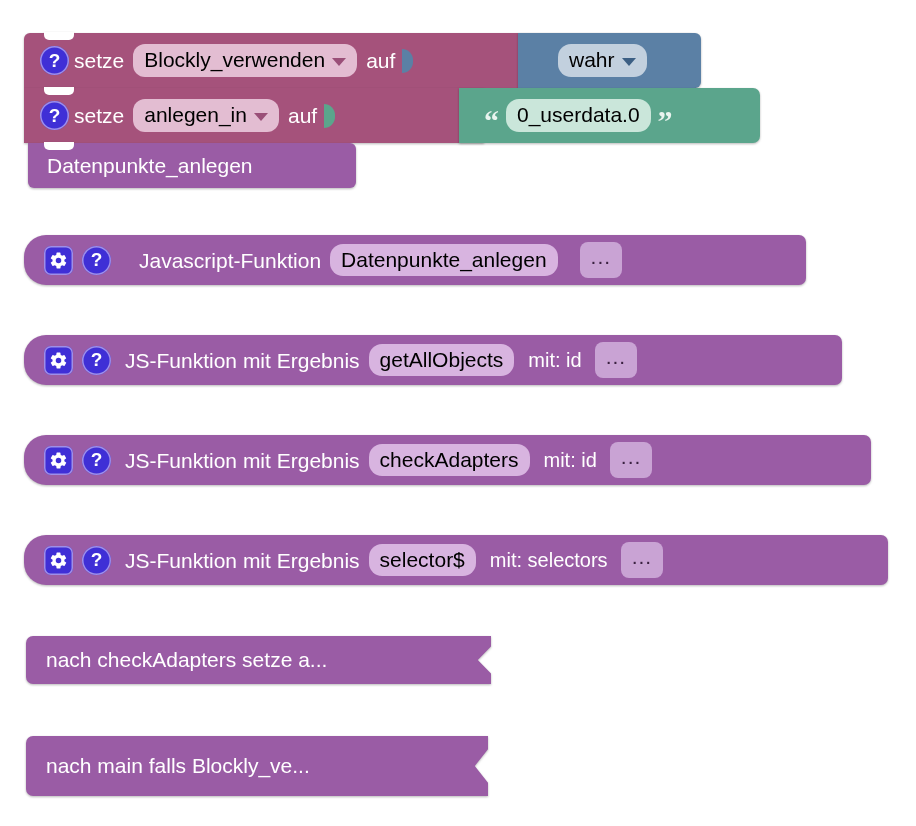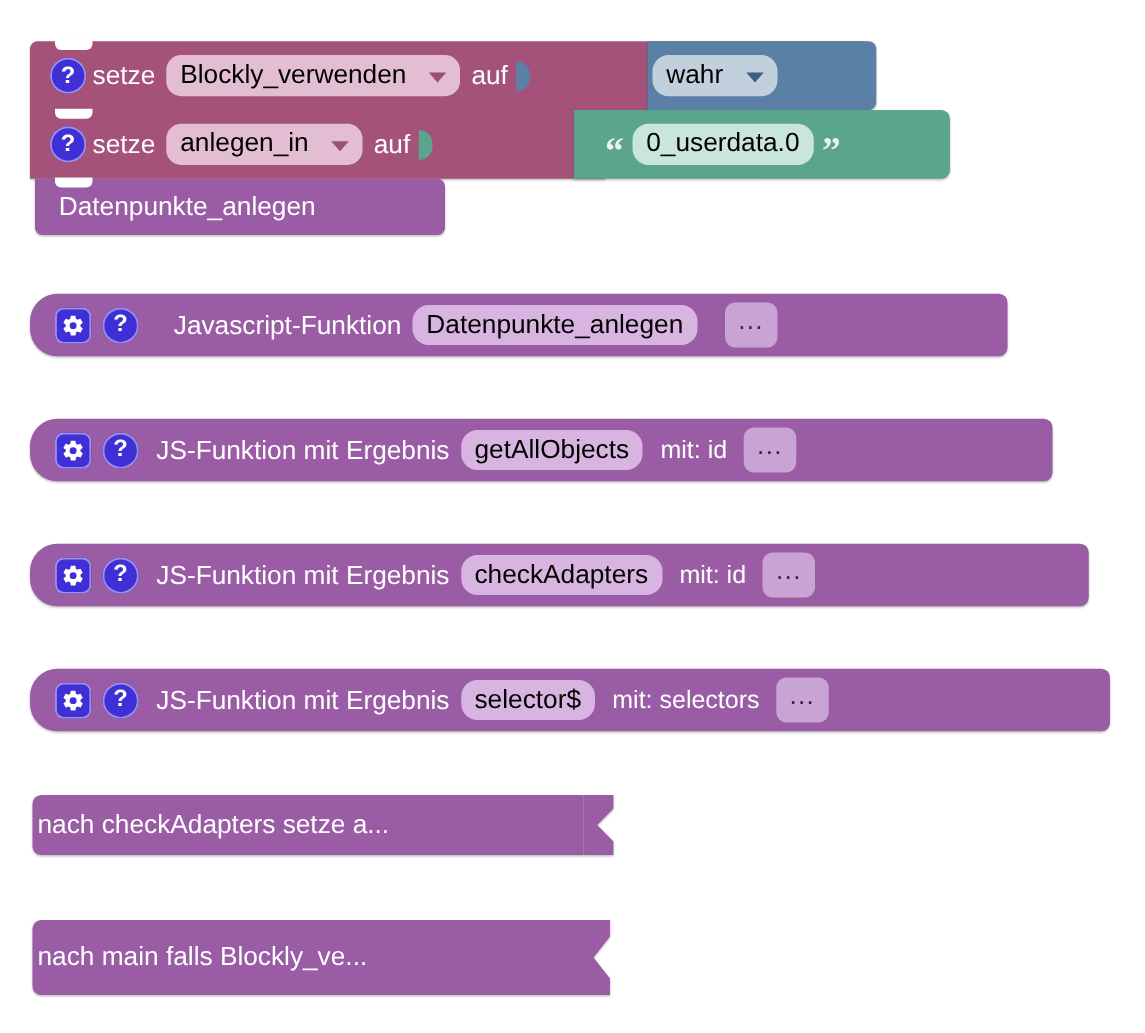--- a/index.html
+++ b/index.html
@@ -105,21 +105,21 @@
     color: #ffffff;
     line-height: 1;
     padding: 0 5px;
   }
   .lbl.sm { font-size: 20px; }
 
   
   .field {
     display: inline-flex;
     align-items: center;
-    gap: 18px;
+    gap: 7px;
     background: #e3bdd2;
     color: #000000;
     border-radius: 12px;
     padding: 3px 11px;
     font-size: 21px;
     line-height: 1.25;
     margin: 0 4px;
   }
   .field.f-logic { background: #c2d0de; border-radius: 13px; }
   .field.f-text  { background: #cae6da; border-radius: 13px; }
@@ -195,21 +195,21 @@
     display: flex;
     align-items: center;
     filter: drop-shadow(0 1px 1px rgba(0,0,0,0.28));
   }
   .collapsed .cbody {
     background: #9a5ca5;
     border-radius: 7px 0 0 7px;
     height: 100%;
     display: flex;
     align-items: center;
-    padding-left: 4px;
+    padding-left: 20px;
     box-sizing: border-box;
   }
   .collapsed .cjag {
     width: 24px;
     height: 100%;
     background: #9a5ca5;
     clip-path: polygon(0 0, 100% 0, 100% 22%, 45% 50%, 100% 78%, 100% 100%, 0 100%);
   }
   .collapsed .ctext {
     font-size: 21px;
@@ -248,21 +248,21 @@
           <span class="caret"></span>
         </span>
         <span class="lbl">auf</span>
         <span class="socket">
           <span style="position:absolute;left:2px;top:50%;transform:translateY(-50%);width:11px;height:24px;border-radius:0 12px 12px 0;background:#5b80a5;"></span>
         </span>
       </div>
     </div>
 
     <div class="blk c-logic" style="left:518px; top:33px; width:183px; height:55px; border-radius:0 6px 6px 0;">
-      <div class="blk-body" style="border-radius:0 6px 6px 0;">
+      <div class="blk-body" style="border-radius:0 6px 6px 0;margin-left:36px;">
         <span class="field f-logic">
           <span>wahr</span>
           <span class="caret c-blue"></span>
         </span>
       </div>
     </div>
 
     <div class="blk c-var" style="left:24px; top:88px; width:460px; height:55px; border-radius:0;">
       <div class="notch-top"></div>
       <div class="notch-bot"></div>

